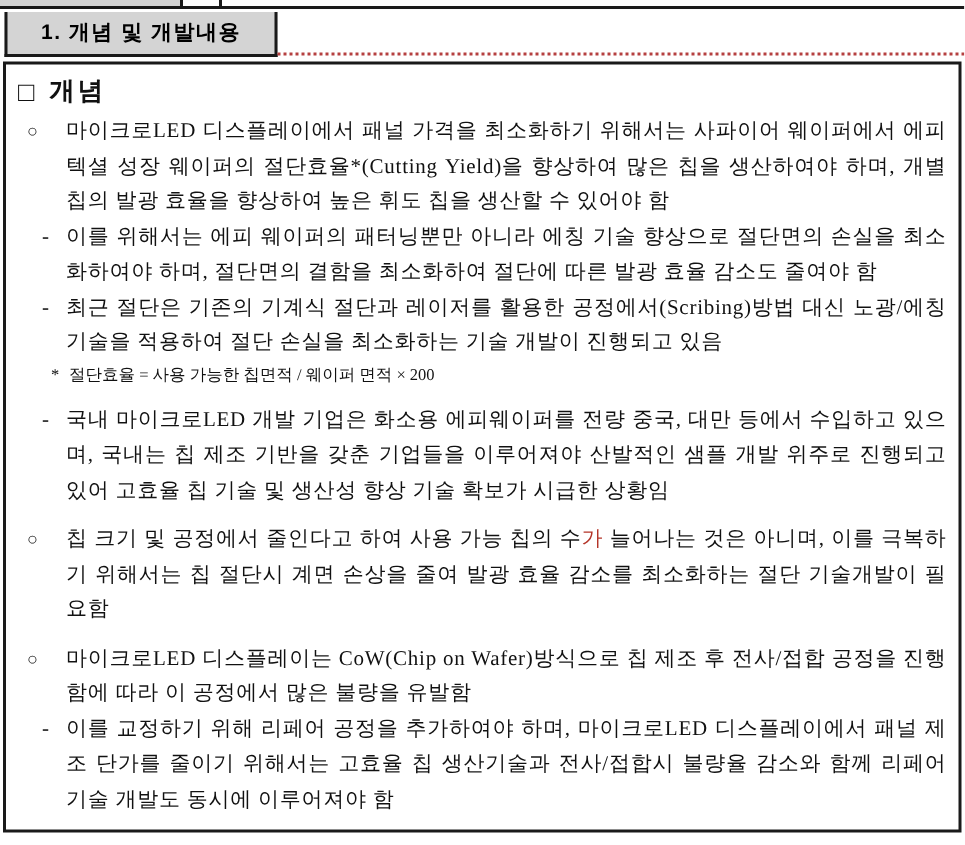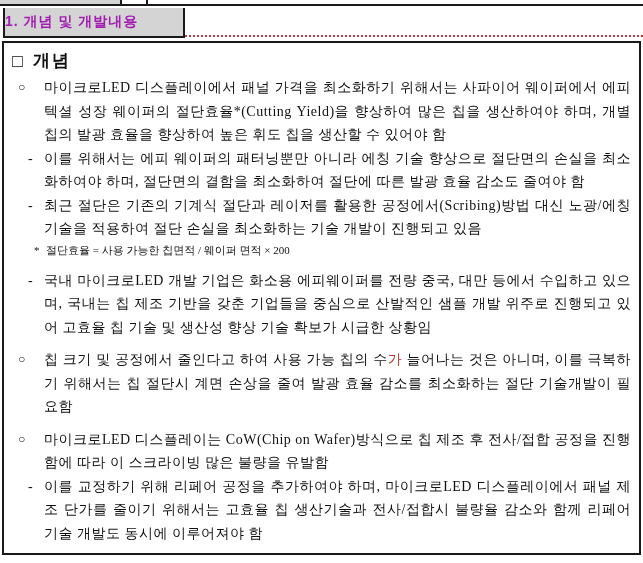--- a/index.html
+++ b/index.html
@@ -37,25 +37,26 @@
   }
   .tab {
     margin-left: 3px;
     width: 178px;
     height: 28px;
     background: #d4d4d4;
     border: 2px solid #1a1a1a;
     border-top: none;
     display: flex;
     align-items: center;
+    justify-content: center;
     font-family: "Liberation Sans", "DejaVu Sans", sans-serif;
     font-weight: bold;
     font-size: 14px;
     letter-spacing: 1px;
-    color: #a21caf;
+    color: #000000;
   }
   .dotted-line {
     flex: 1;
     border-bottom: 2px dotted #b softly;
     border-bottom: 2px dotted #b54040;
     margin-bottom: 1px;
   }
   .main-box {
     margin: 3px 2px 0 2px;
     border: 2px solid #1a1a1a;
@@ -140,29 +141,29 @@
         <div class="para indent-2">
           <span class="marker">-</span>
           <span class="ptext">최근 절단은 기존의 기계식 절단과 레이저를 활용한 공정에서(Scribing)방법 대신 노광/에칭 기술을 적용하여 절단 손실을 최소화하는 기술 개발이 진행되고 있음</span>
         </div>
         <div class="para indent-3 footnote">
           <span class="marker">*</span>
           <span class="ptext">절단효율 = 사용 가능한 칩면적 / 웨이퍼 면적 × 200</span>
         </div>
         <div class="para indent-2 gap">
           <span class="marker">-</span>
-          <span class="ptext">국내 마이크로LED 개발 기업은 화소용 에피웨이퍼를 전량 중국, 대만 등에서 수입하고 있으며, 국내는 칩 제조 기반을 갖춘 기업들을 중심으로 산발적인 샘플 개발 위주로 진행되고 있어 고효율 칩 기술 및 생산성 향상 기술 확보가 시급한 상황임</span>
+          <span class="ptext">국내 마이크로LED 개발 기업은 화소용 에피웨이퍼를 전량 중국, 대만 등에서 수입하고 있으며, 국내는 칩 제조 기반을 갖춘 기업들을 이루어져야 산발적인 샘플 개발 위주로 진행되고 있어 고효율 칩 기술 및 생산성 향상 기술 확보가 시급한 상황임</span>
         </div>
         <div class="para indent-1 gap">
           <span class="marker">○</span>
           <span class="ptext"><span>칩 크기 및 공정에서 줄인다고 하여 사용 가능 칩의 수</span><span style="color: rgb(180, 53, 41);">가</span><span> 늘어나는 것은 아니며, 이를 극복하기 위해서는 칩 절단시 계면 손상을 줄여 발광 효율 감소를 최소화하는 절단 기술개발이 필요함</span></span>
         </div>
         <div class="para indent-1 gap">
           <span class="marker">○</span>
-          <span class="ptext">마이크로LED 디스플레이는 CoW(Chip on Wafer)방식으로 칩 제조 후 전사/접합 공정을 진행함에 따라 이 스크라이빙 많은 불량을 유발함</span>
+          <span class="ptext">마이크로LED 디스플레이는 CoW(Chip on Wafer)방식으로 칩 제조 후 전사/접합 공정을 진행함에 따라 이 공정에서 많은 불량을 유발함</span>
         </div>
         <div class="para indent-2">
           <span class="marker">-</span>
           <span class="ptext">이를 교정하기 위해 리페어 공정을 추가하여야 하며, 마이크로LED 디스플레이에서 패널 제조 단가를 줄이기 위해서는 고효율 칩 생산기술과 전사/접합시 불량율 감소와 함께 리페어 기술 개발도 동시에 이루어져야 함</span>
         </div>
       </div>
   </div>
 
 </div>
 

